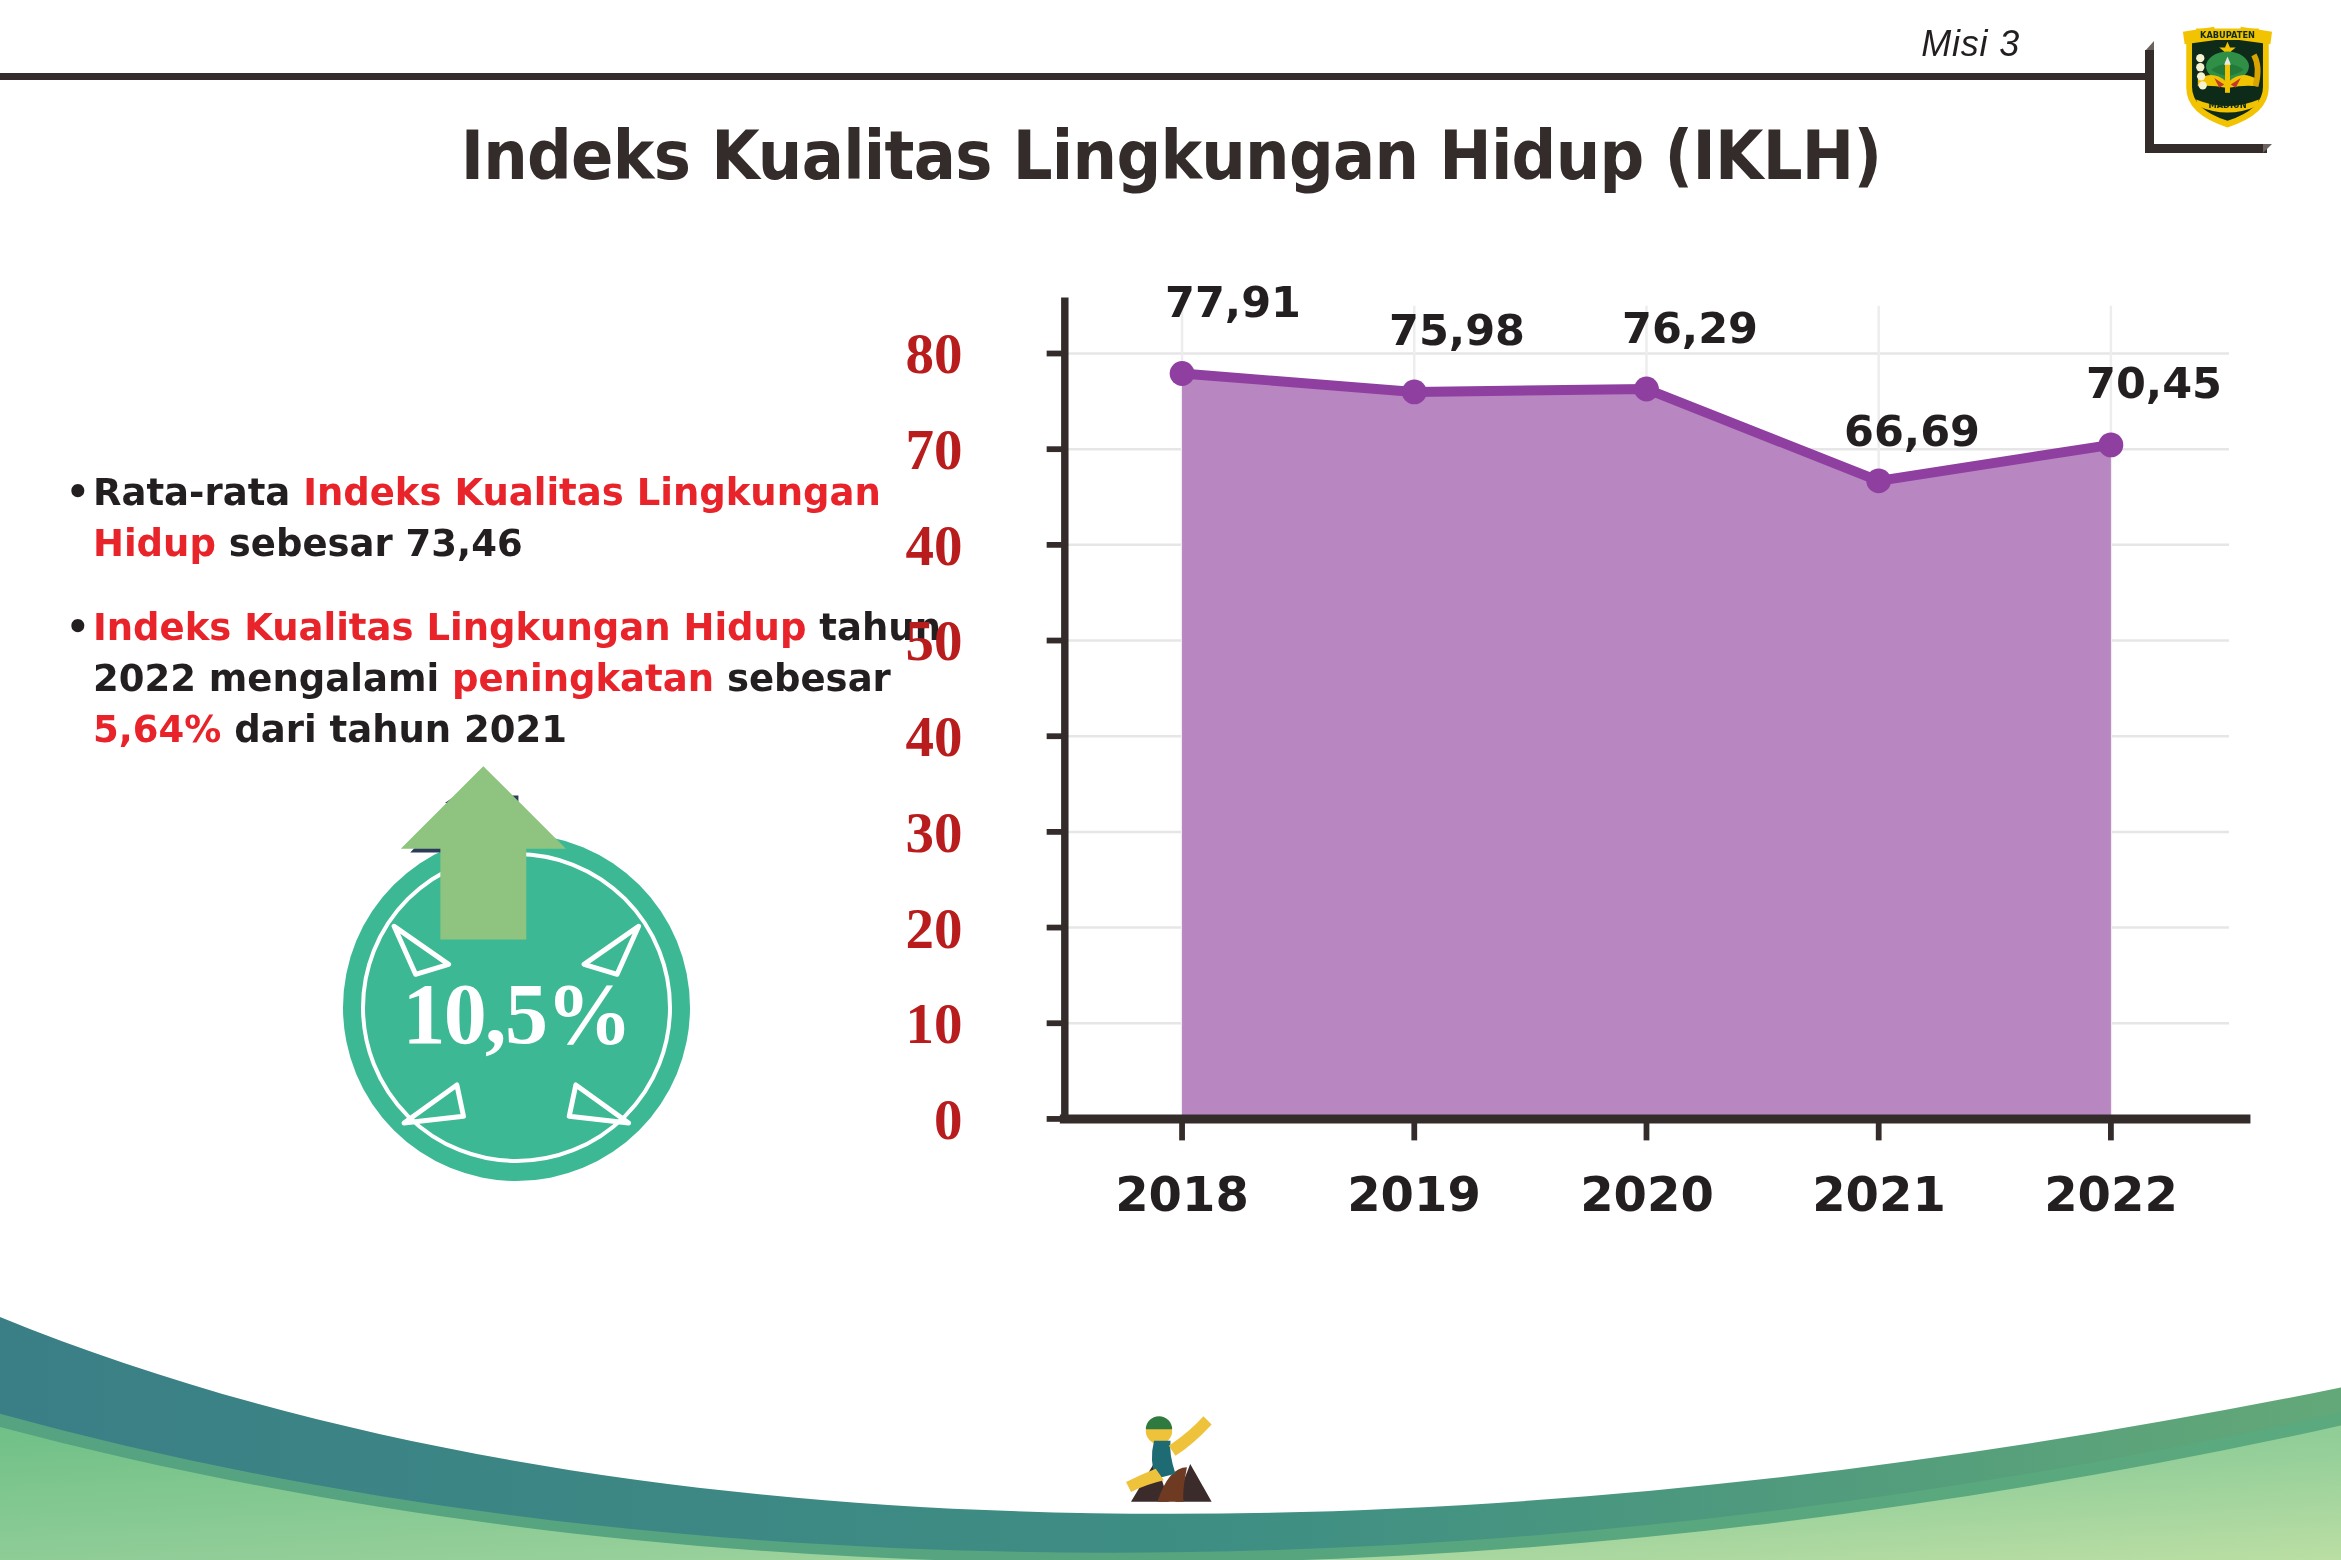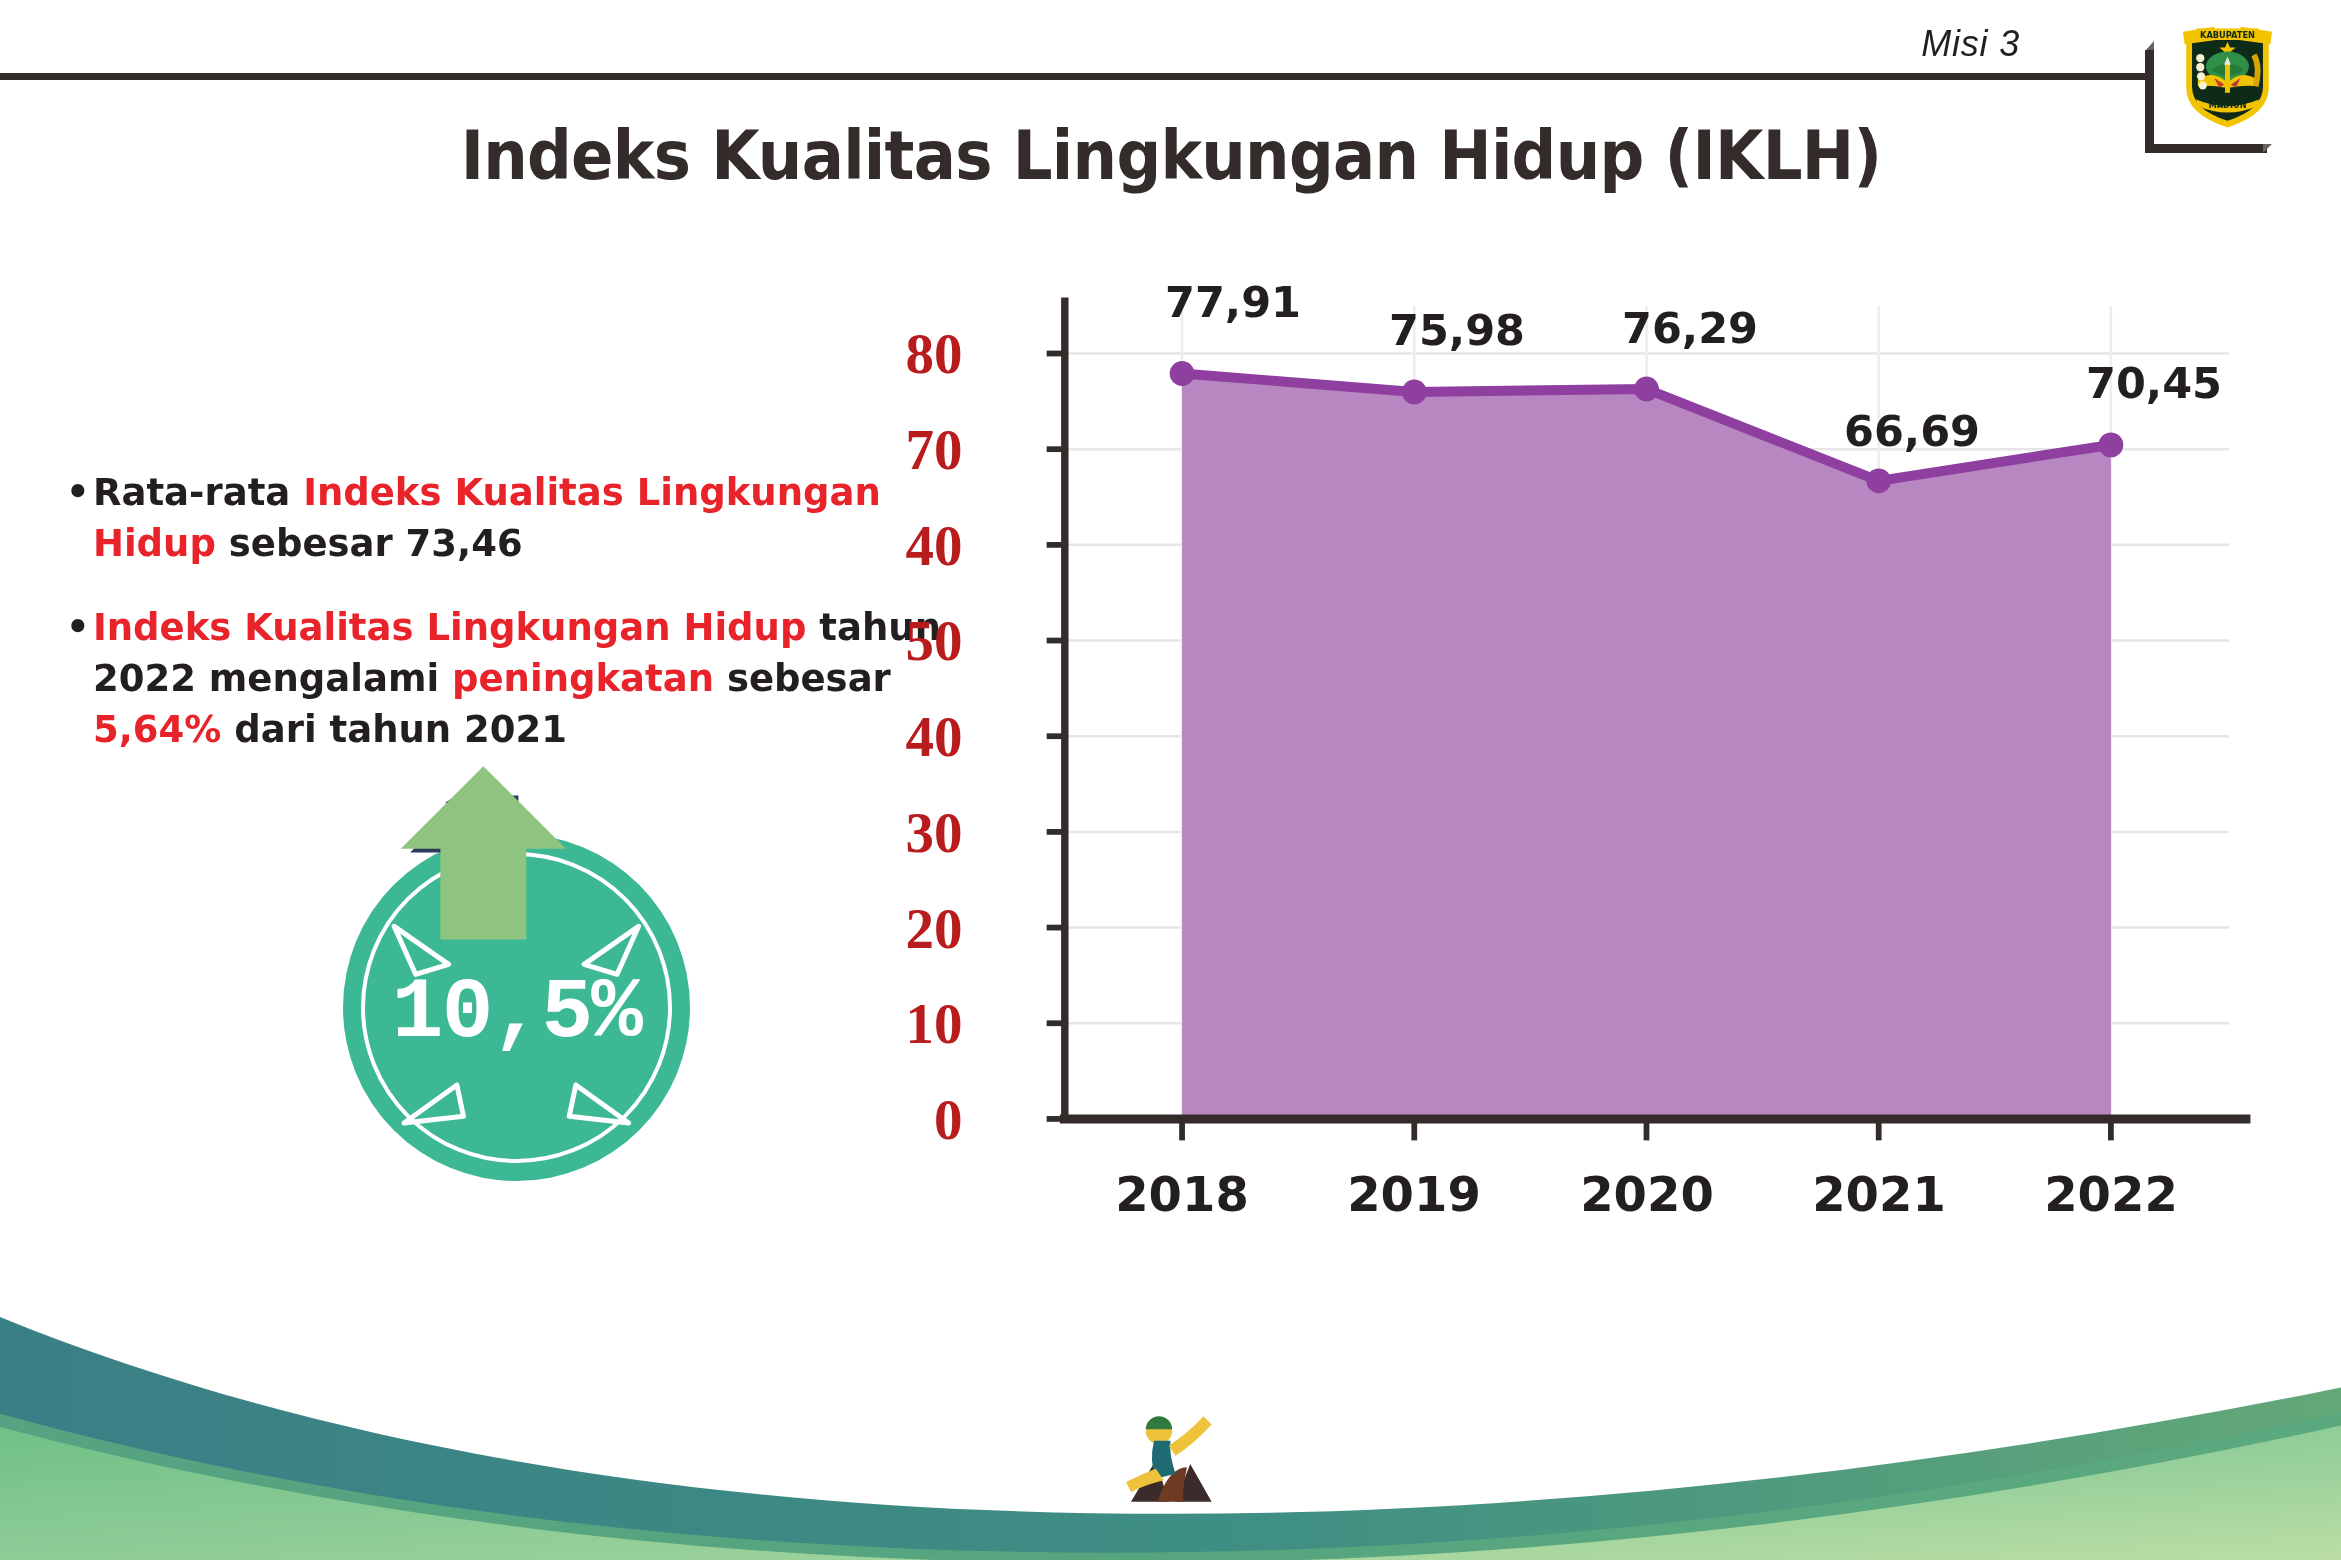--- a/index.html
+++ b/index.html
@@ -42,21 +42,21 @@
   .bullet .txt{flex:1 1 auto;}
   .rd{color:#e8232a;}
 
   
   .badge-wrap{position:absolute;left:318px;top:743px;width:438px;height:446px;}
   .badge-circle{position:absolute;left:25px;top:91px;width:347px;height:347px;
       border-radius:50%;background:#3db894;}
   .badge-ring{position:absolute;left:43px;top:109px;width:311px;height:311px;
       border-radius:50%;border:4.1px solid #ffffff;box-sizing:border-box;}
   .badge-pct{position:absolute;left:25px;top:221px;width:347px;text-align:center;
-      color:#ffffff;font-family:Liberation Mono, monospace;font-weight:bold;
+      color:#ffffff;font-family:Liberation Serif, serif;font-weight:bold;
       font-size:86px;letter-spacing:-1.7px;}
 
   
   .chart{position:absolute;left:974px;top:289px;width:1288px;height:892px;}
   .src{position:absolute;left:1074px;top:1197px;font-size:27px;font-style:italic;
        font-weight:bold;color:#231f20;font-family:"Liberation Sans",sans-serif;}
 
   .ylab{position:absolute;right:100%;margin-right:11.6px;transform:translateY(-50%);
         font-family:Liberation Serif, serif;font-weight:bold;font-size:57px;
         color:#b91c1c;white-space:nowrap;}

